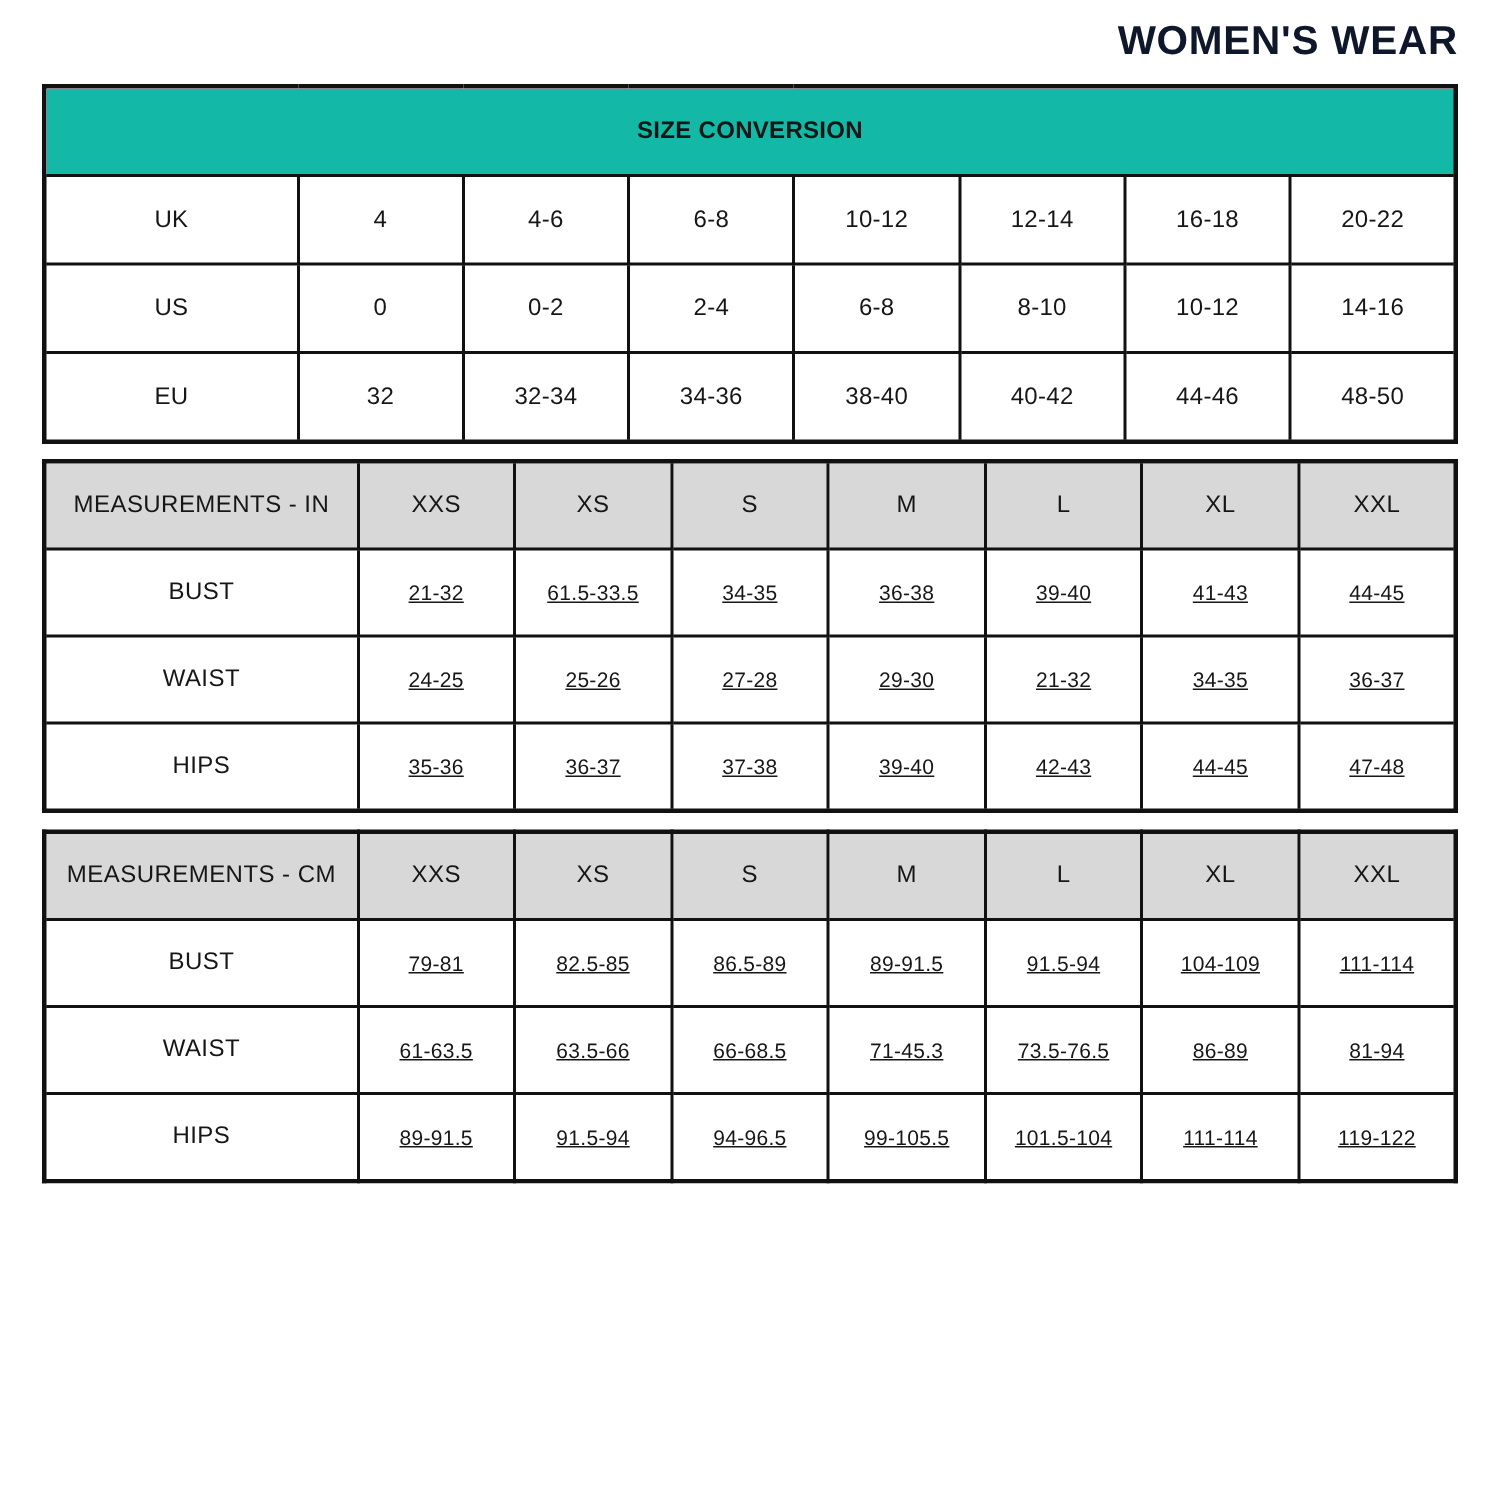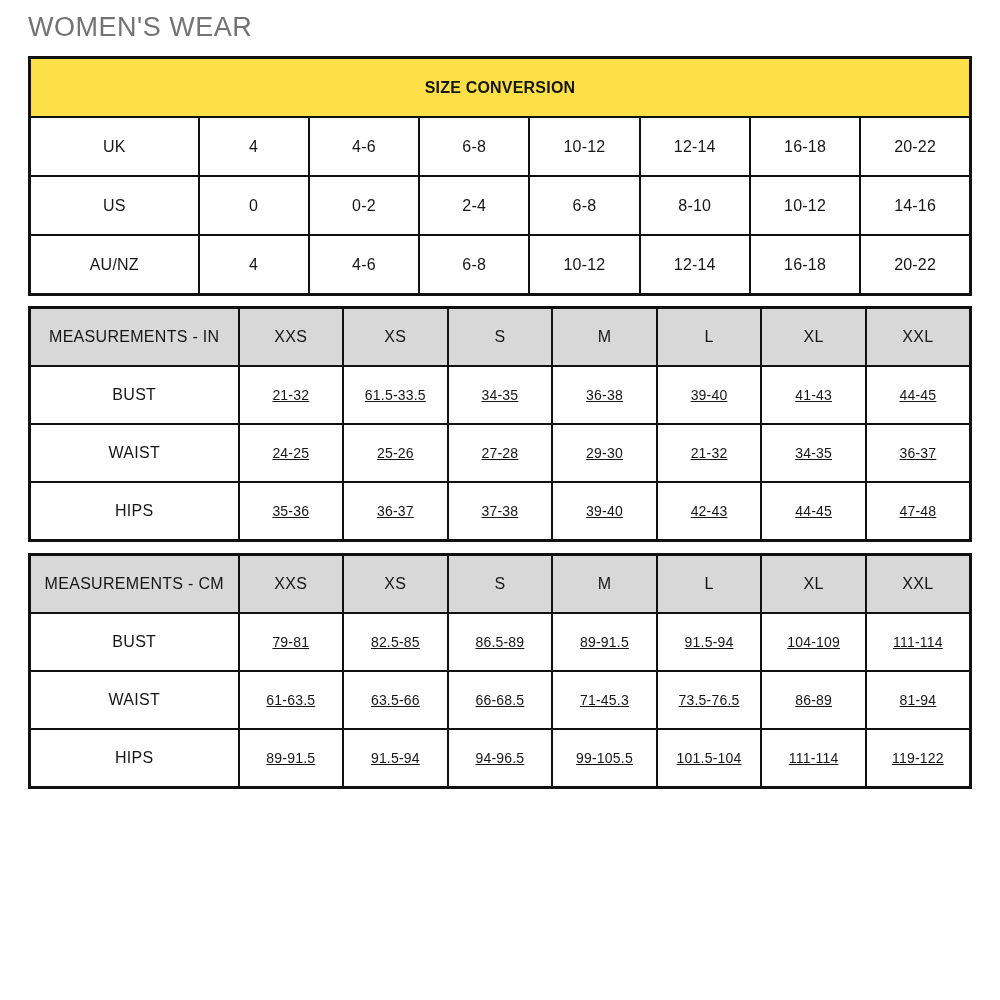--- a/index.html
+++ b/index.html
@@ -9,45 +9,45 @@
     width: 1000px;
     font-family: "Liberation Sans", sans-serif;
     color: #161616;
   }
   .page {
     width: 944px;
     margin: 0 auto;
     padding-top: 12px;
   }
   .title {
-    text-align: left;
+    text-align: right;
     font-size: 27px;
-    font-weight: 400;
+    font-weight: 700;
     letter-spacing: 0.5px;
     margin: 0 0 13px 0;
-    color: #737373;
+    color: #0f172a;
   }
   table {
     border-collapse: collapse;
     table-layout: fixed;
     width: 944px;
     border: 3px solid #111111;
   }
   td {
     border: 2px solid #111111;
     text-align: center;
     vertical-align: middle;
     padding: 0;
     overflow: hidden;
   }
   .tbl-size { margin-bottom: 10px; }
   .tbl-in   { margin-bottom: 11px; }
 
   .banner-cell {
-    background: #fde047;
+    background: #14b8a6;
     font-weight: 700;
     font-size: 16px;
     letter-spacing: 0.4px;
     height: 55px;
   }
   .tbl-size td { height: 57px; font-size: 16px; letter-spacing: 0.2px; }
 
   .tbl-meas td { height: 56px; }
   .tbl-meas .hdr-cell {
     background: #d8d8d8;
@@ -94,28 +94,28 @@
         <td>US</td>
         <td>0</td>
         <td>0-2</td>
         <td>2-4</td>
         <td>6-8</td>
         <td>8-10</td>
         <td>10-12</td>
         <td>14-16</td>
       </tr>
       <tr>
-        <td>AU/NZ</td>
-        <td>4</td>
-        <td>4-6</td>
-        <td>6-8</td>
-        <td>10-12</td>
-        <td>12-14</td>
-        <td>16-18</td>
-        <td>20-22</td>
+        <td>EU</td>
+        <td>32</td>
+        <td>32-34</td>
+        <td>34-36</td>
+        <td>38-40</td>
+        <td>40-42</td>
+        <td>44-46</td>
+        <td>48-50</td>
       </tr>
     </tbody>
   </table>
 
   <table class="tbl-meas tbl-in">
     <colgroup>
       <col style="width:209px">
       <col>
         <col>
         <col>

